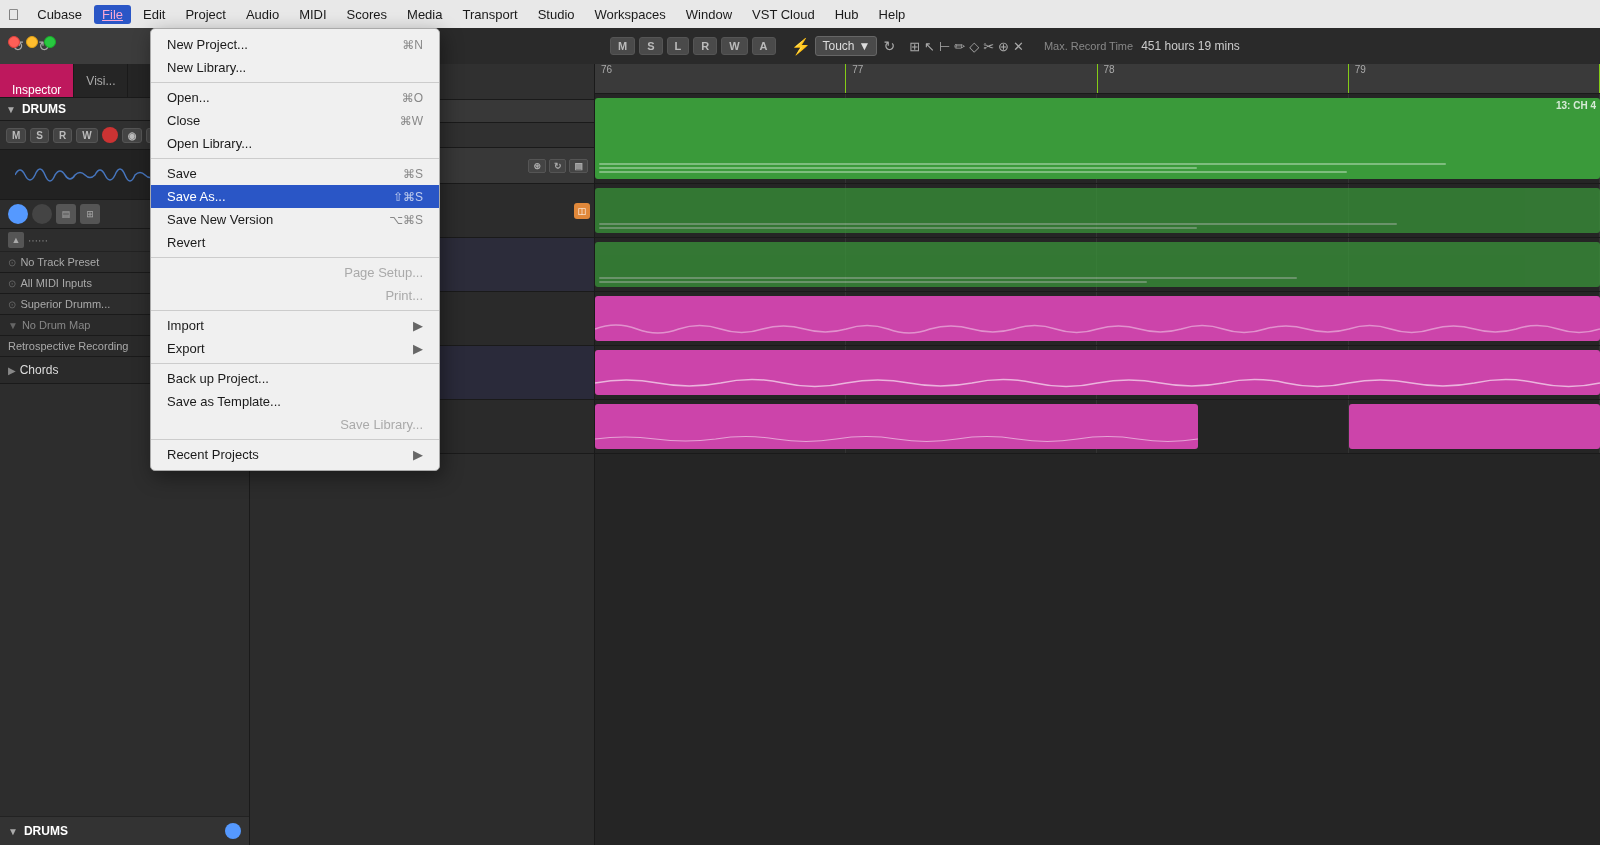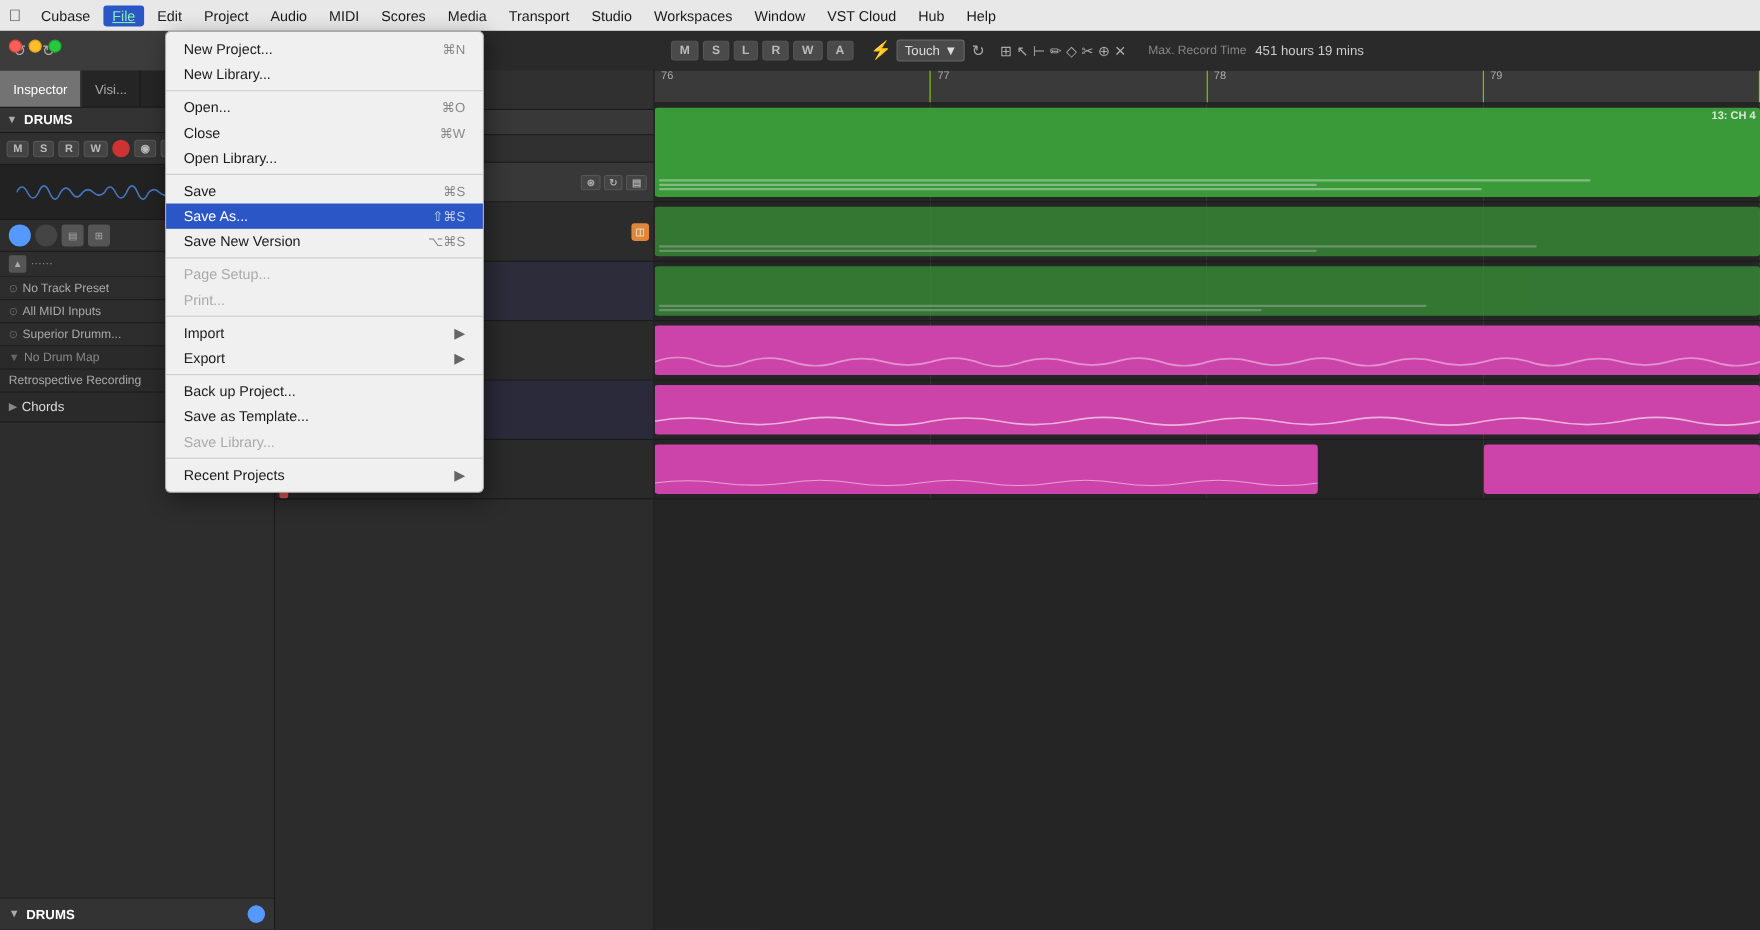--- a/index.html
+++ b/index.html
@@ -34,21 +34,21 @@
     }
     .menu-item {
       padding: 2px 8px;
       color: #1a1a1a;
       font-size: 13px;
       border-radius: 3px;
       cursor: pointer;
     }
     .menu-item.active {
       background: #2a56c6;
-      color: #86efac;
+      color: #f9a8d4;
       text-decoration: underline;
     }
     .touch-dropdown {
       display: flex;
       align-items: center;
       background: #4a4a4a;
       border: 1px solid #666;
       border-radius: 3px;
       padding: 2px 6px;
       gap: 4px;
@@ -90,21 +90,22 @@
       padding: 0 12px;
       display: flex;
       align-items: center;
       color: #aaa;
       font-size: 12px;
       cursor: pointer;
       border-right: 1px solid #1a1a1a;
     }
     .inspector-tab.active {
       color: #fff;
-      background: #737373;
+      background: #be185d;
+      align-items: flex-end;
     }
 
     
     #drums-section {
       background: #333;
       border-bottom: 1px solid #1a1a1a;
       padding: 4px 6px;
       display: flex;
       align-items: center;
       gap: 6px;
@@ -467,21 +468,21 @@
     }
     .menu-entry {
       display: flex;
       align-items: center;
       padding: 4px 16px;
       cursor: pointer;
       white-space: nowrap;
       gap: 6px;
     }
     .menu-entry.highlighted { background: #2a56c6; color: white; }
-    .menu-entry.disabled { color: #aaa; cursor: default; }
+    .menu-entry.disabled { color: #aaa; cursor: default; text-align: right; }
     .menu-label { flex: 1; }
     .menu-shortcut { color: #888; font-size: 12px; }
     .menu-entry.highlighted .menu-shortcut { color: rgba(255,255,255,0.7); }
     .menu-arrow { margin-left: auto; color: #666; }
 
     
     #traffic-lights {
       position: absolute;
       top: 36px;
       left: 8px;
@@ -924,20 +925,23 @@
       <span class="menu-shortcut">⌘S</span>
     </div>
     <div class="menu-entry highlighted">
       <span class="menu-label">Save As...</span>
       <span class="menu-shortcut">⇧⌘S</span>
     </div>
     <div class="menu-entry">
       <span class="menu-label">Save New Version</span>
       <span class="menu-shortcut">⌥⌘S</span>
     </div>
+    <div class="menu-entry">
+      <span class="menu-label">Revert</span>
+    </div>
     <div class="menu-sep"></div>
     <div class="menu-entry disabled">
       <span class="menu-label">Page Setup...</span>
     </div>
     <div class="menu-entry disabled">
       <span class="menu-label">Print...</span>
     </div>
     <div class="menu-sep"></div>
     <div class="menu-entry">
       <span class="menu-label">Import</span>

